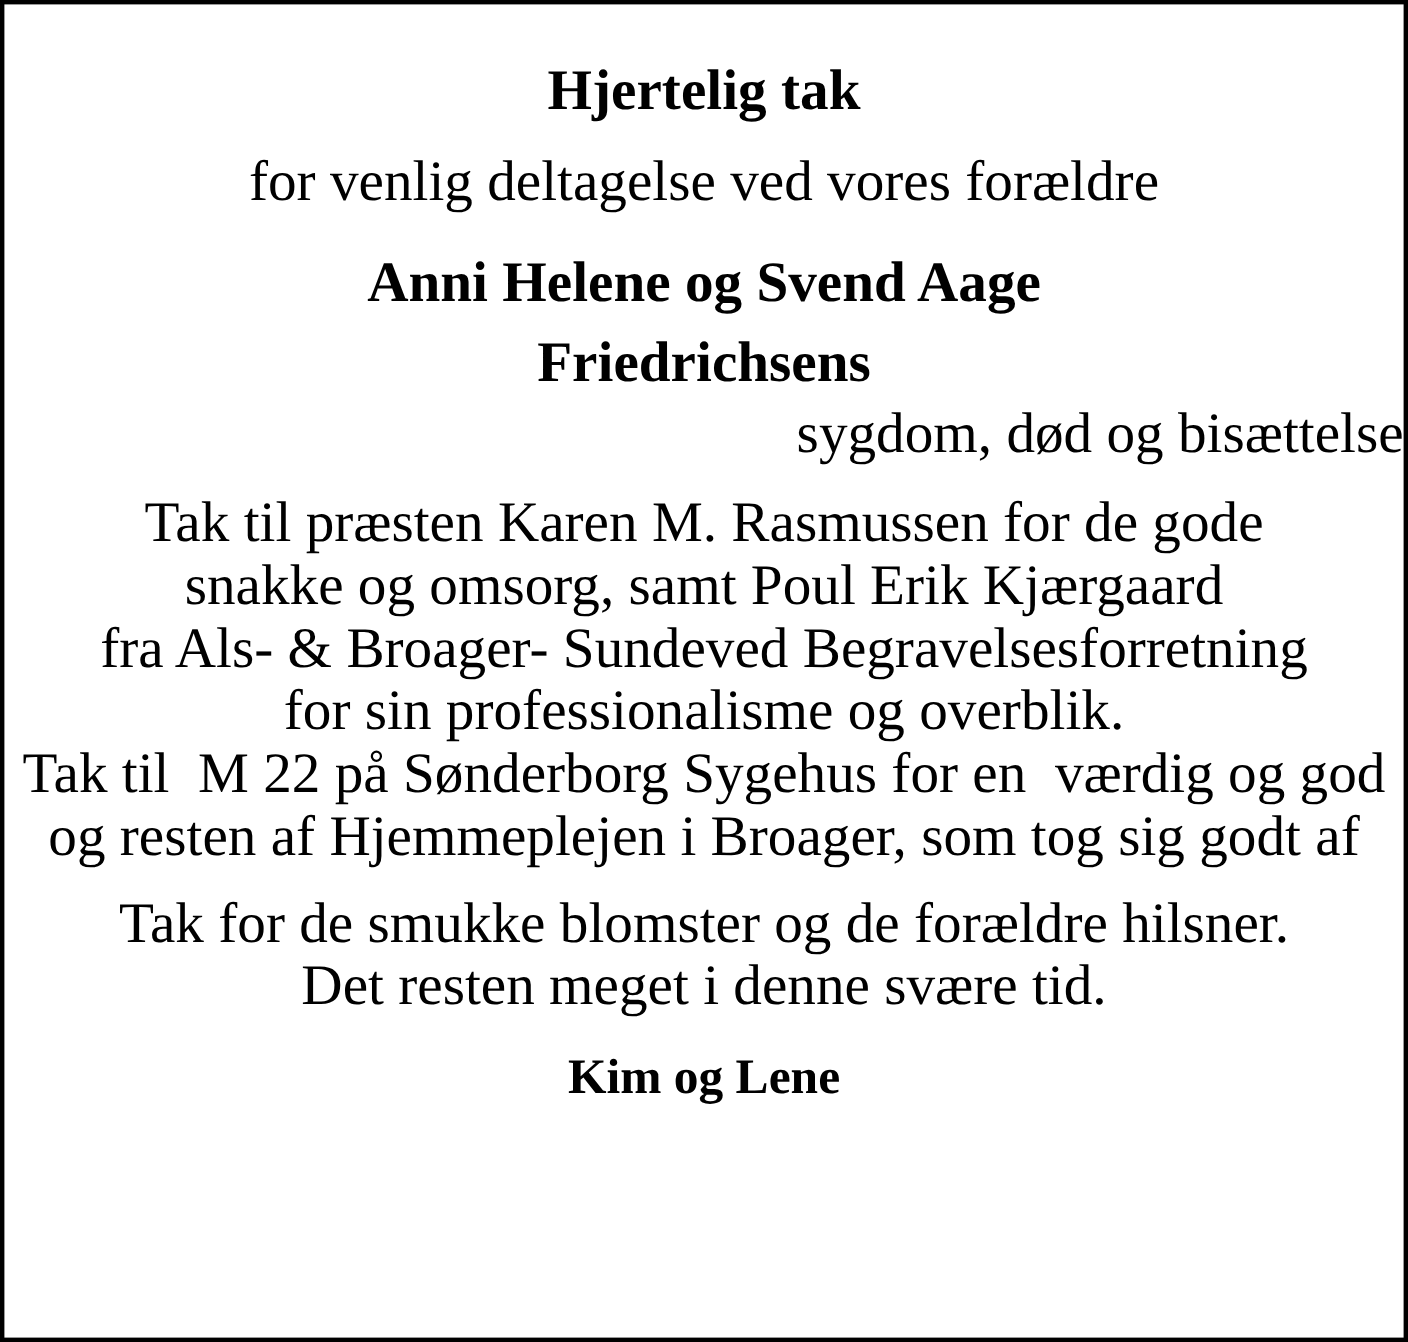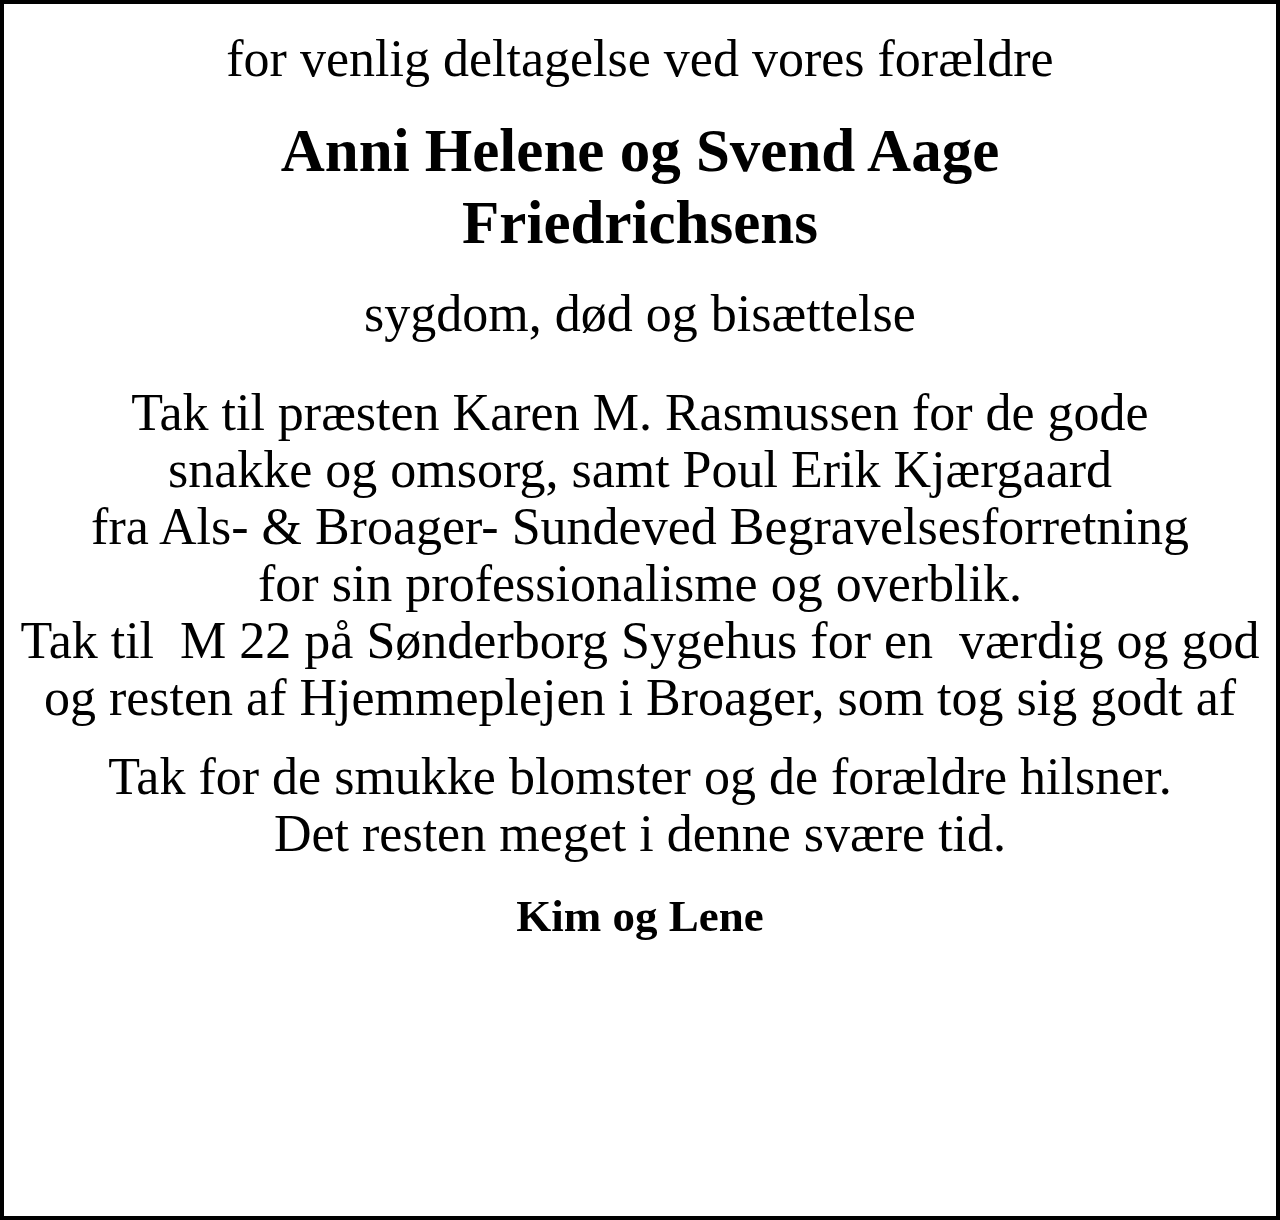--- a/index.html
+++ b/index.html
@@ -32,51 +32,52 @@
     line-height: 57px;
     font-weight: bold;
   }
   .subtitle {
     margin-top: 26px;
     font-size: 52px;
     line-height: 57px;
   }
   .name-block {
     margin-top: 28px;
-    font-size: 61px;
+    font-size: 52px;
     line-height: 72px;
     font-weight: bold;
   }
   .occasion {
-    margin-top: 26px;
     font-size: 52px;
     line-height: 57px;
+    text-align: right;
   }
   .thanks-block {
-    margin-top: 42px;
+    margin-top: 24px;
     font-size: 52px;
     line-height: 57px;
   }
   .closing-block {
     margin-top: 22px;
     font-size: 52px;
     line-height: 57px;
   }
   .signature {
     margin-top: 26px;
     font-size: 45px;
     line-height: 57px;
     font-weight: bold;
   }
 </style>
 </head>
 <body>
 
 <div class="frame">
 
+  <div class="title line">Hjertelig tak</div>
 
   <div class="subtitle line">for venlig deltagelse ved vores forældre</div>
 
   <div class="name-block">
     <div class="line">Anni Helene og Svend Aage</div>
     <div class="line">Friedrichsens</div>
   </div>
 
   <div class="occasion line">sygdom, død og bisættelse</div>
 

